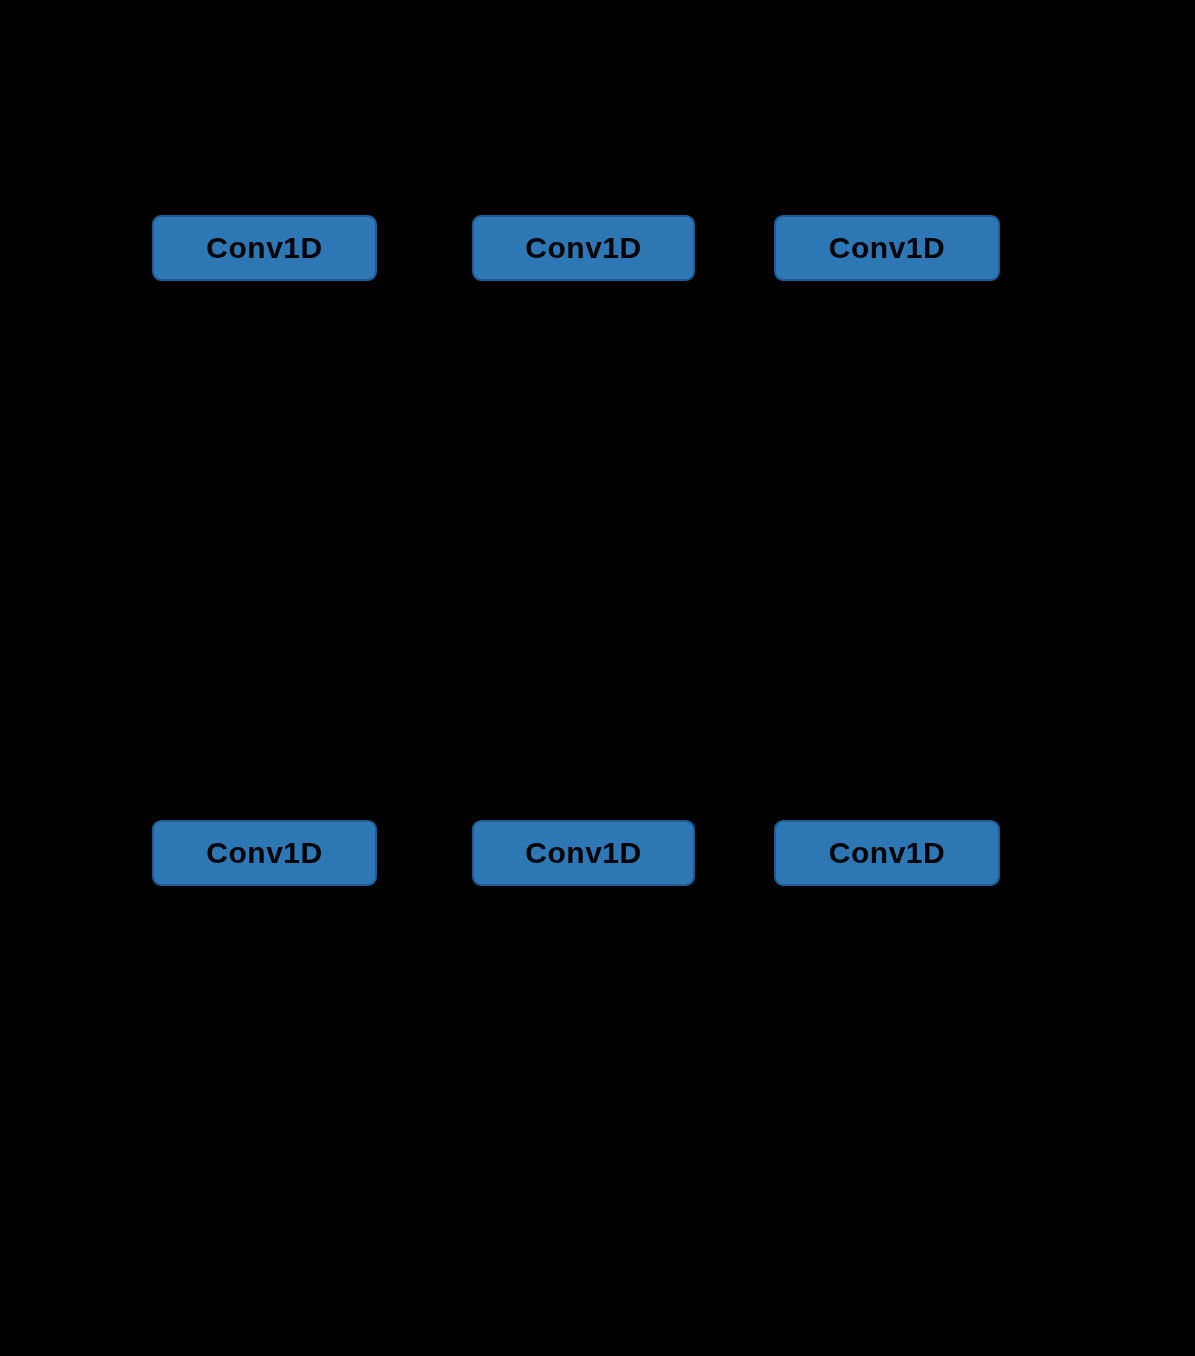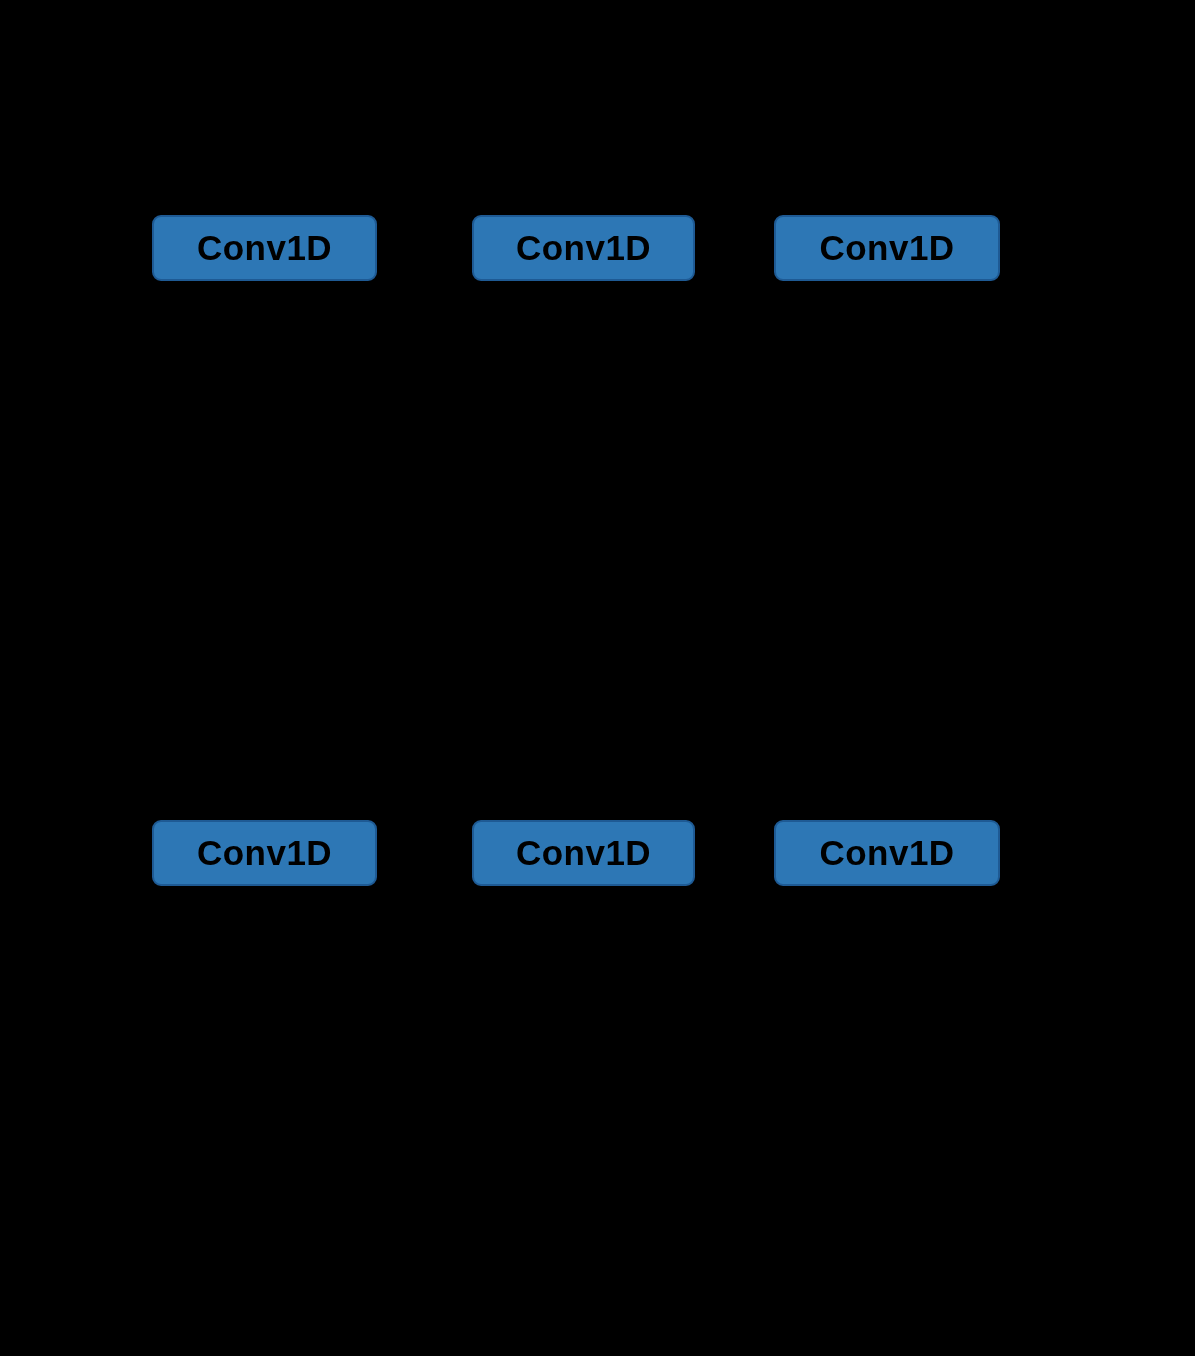--- a/index.html
+++ b/index.html
@@ -22,21 +22,21 @@
   }
   .conv-block {
     position: absolute;
     display: flex;
     align-items: center;
     justify-content: center;
     background: var(--block-fill);
     border: 2px solid var(--block-border);
     border-radius: 9px;
     color: var(--block-text);
-    font-size: 35px;
+    font-size: 30px;
     font-weight: 700;
     letter-spacing: 0.5px;
   }
   
   .r1 { top: 215px; height: 66px; }
   .r2 { top: 820px; height: 66px; }
   
   .c1 { left: 152px; width: 225px; }
   .c2 { left: 472px; width: 223px; }
   .c3 { left: 774px; width: 226px; }

